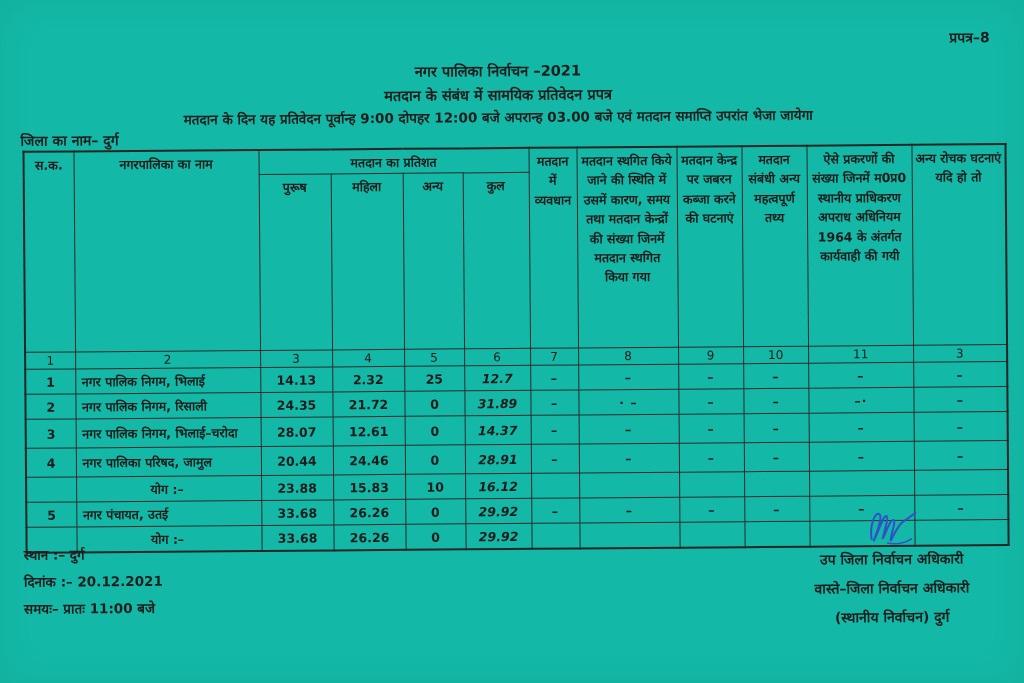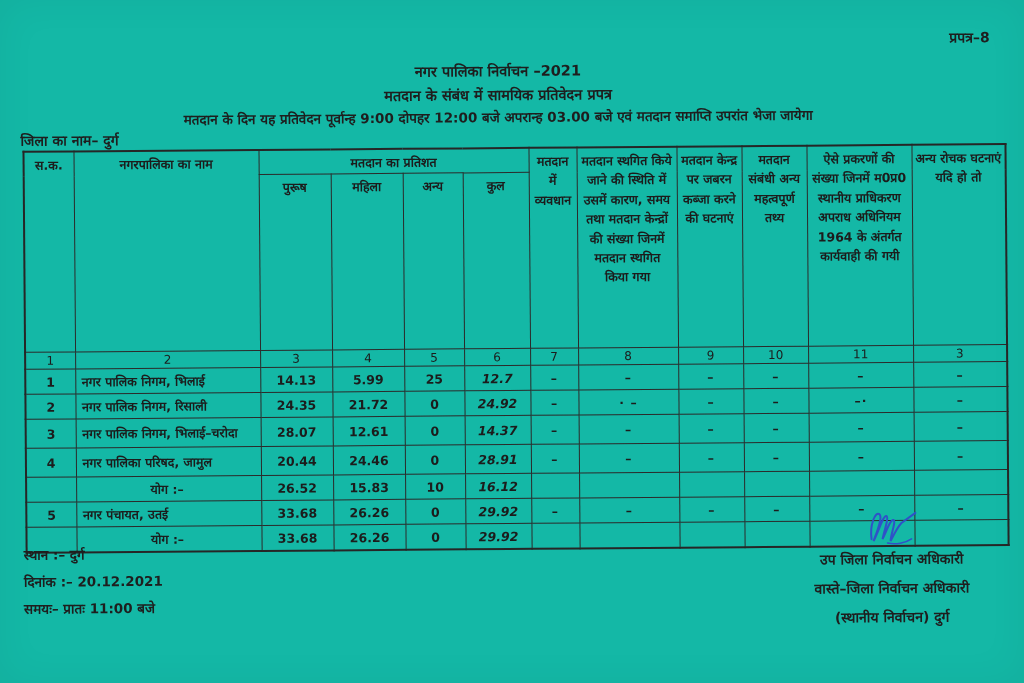--- a/index.html
+++ b/index.html
@@ -114,38 +114,38 @@
         <td>9</td>
         <td>10</td>
         <td>11</td>
         <td>3</td>
       </tr>
 
       <tr>
         <td>1</td>
         <td class="name-cell">नगर पालिक निगम, भिलाई</td>
         <td>14.13</td>
-        <td>5.99</td>
+        <td>2.32</td>
         <td>25</td>
         <td class="total-cell">12.7</td>
         <td class="dash">–</td>
         <td class="dash">–</td>
         <td class="dash">–</td>
         <td class="dash">–</td>
         <td class="dash">–</td>
         <td class="dash">–</td>
       </tr>
 
       <tr>
         <td>2</td>
         <td class="name-cell">नगर पालिक निगम, रिसाली</td>
         <td>24.35</td>
         <td>21.72</td>
         <td>0</td>
-        <td class="total-cell">24.92</td>
+        <td class="total-cell">31.89</td>
         <td class="dash">–</td>
         <td class="dash">· –</td>
         <td class="dash">–</td>
         <td class="dash">–</td>
         <td class="dash">–·</td>
         <td class="dash">–</td>
       </tr>
 
       <tr class="row-tall">
         <td>3</td>
@@ -173,21 +173,21 @@
         <td class="dash">–</td>
         <td class="dash">–</td>
         <td class="dash">–</td>
         <td class="dash">–</td>
         <td class="dash">–</td>
       </tr>
 
       <tr class="yog">
         <td></td>
         <td class="name-cell">योग :–</td>
-        <td>26.52</td>
+        <td>23.88</td>
         <td>15.83</td>
         <td>10</td>
         <td class="total-cell">16.12</td>
         <td></td>
         <td></td>
         <td></td>
         <td></td>
         <td></td>
         <td></td>
       </tr>

